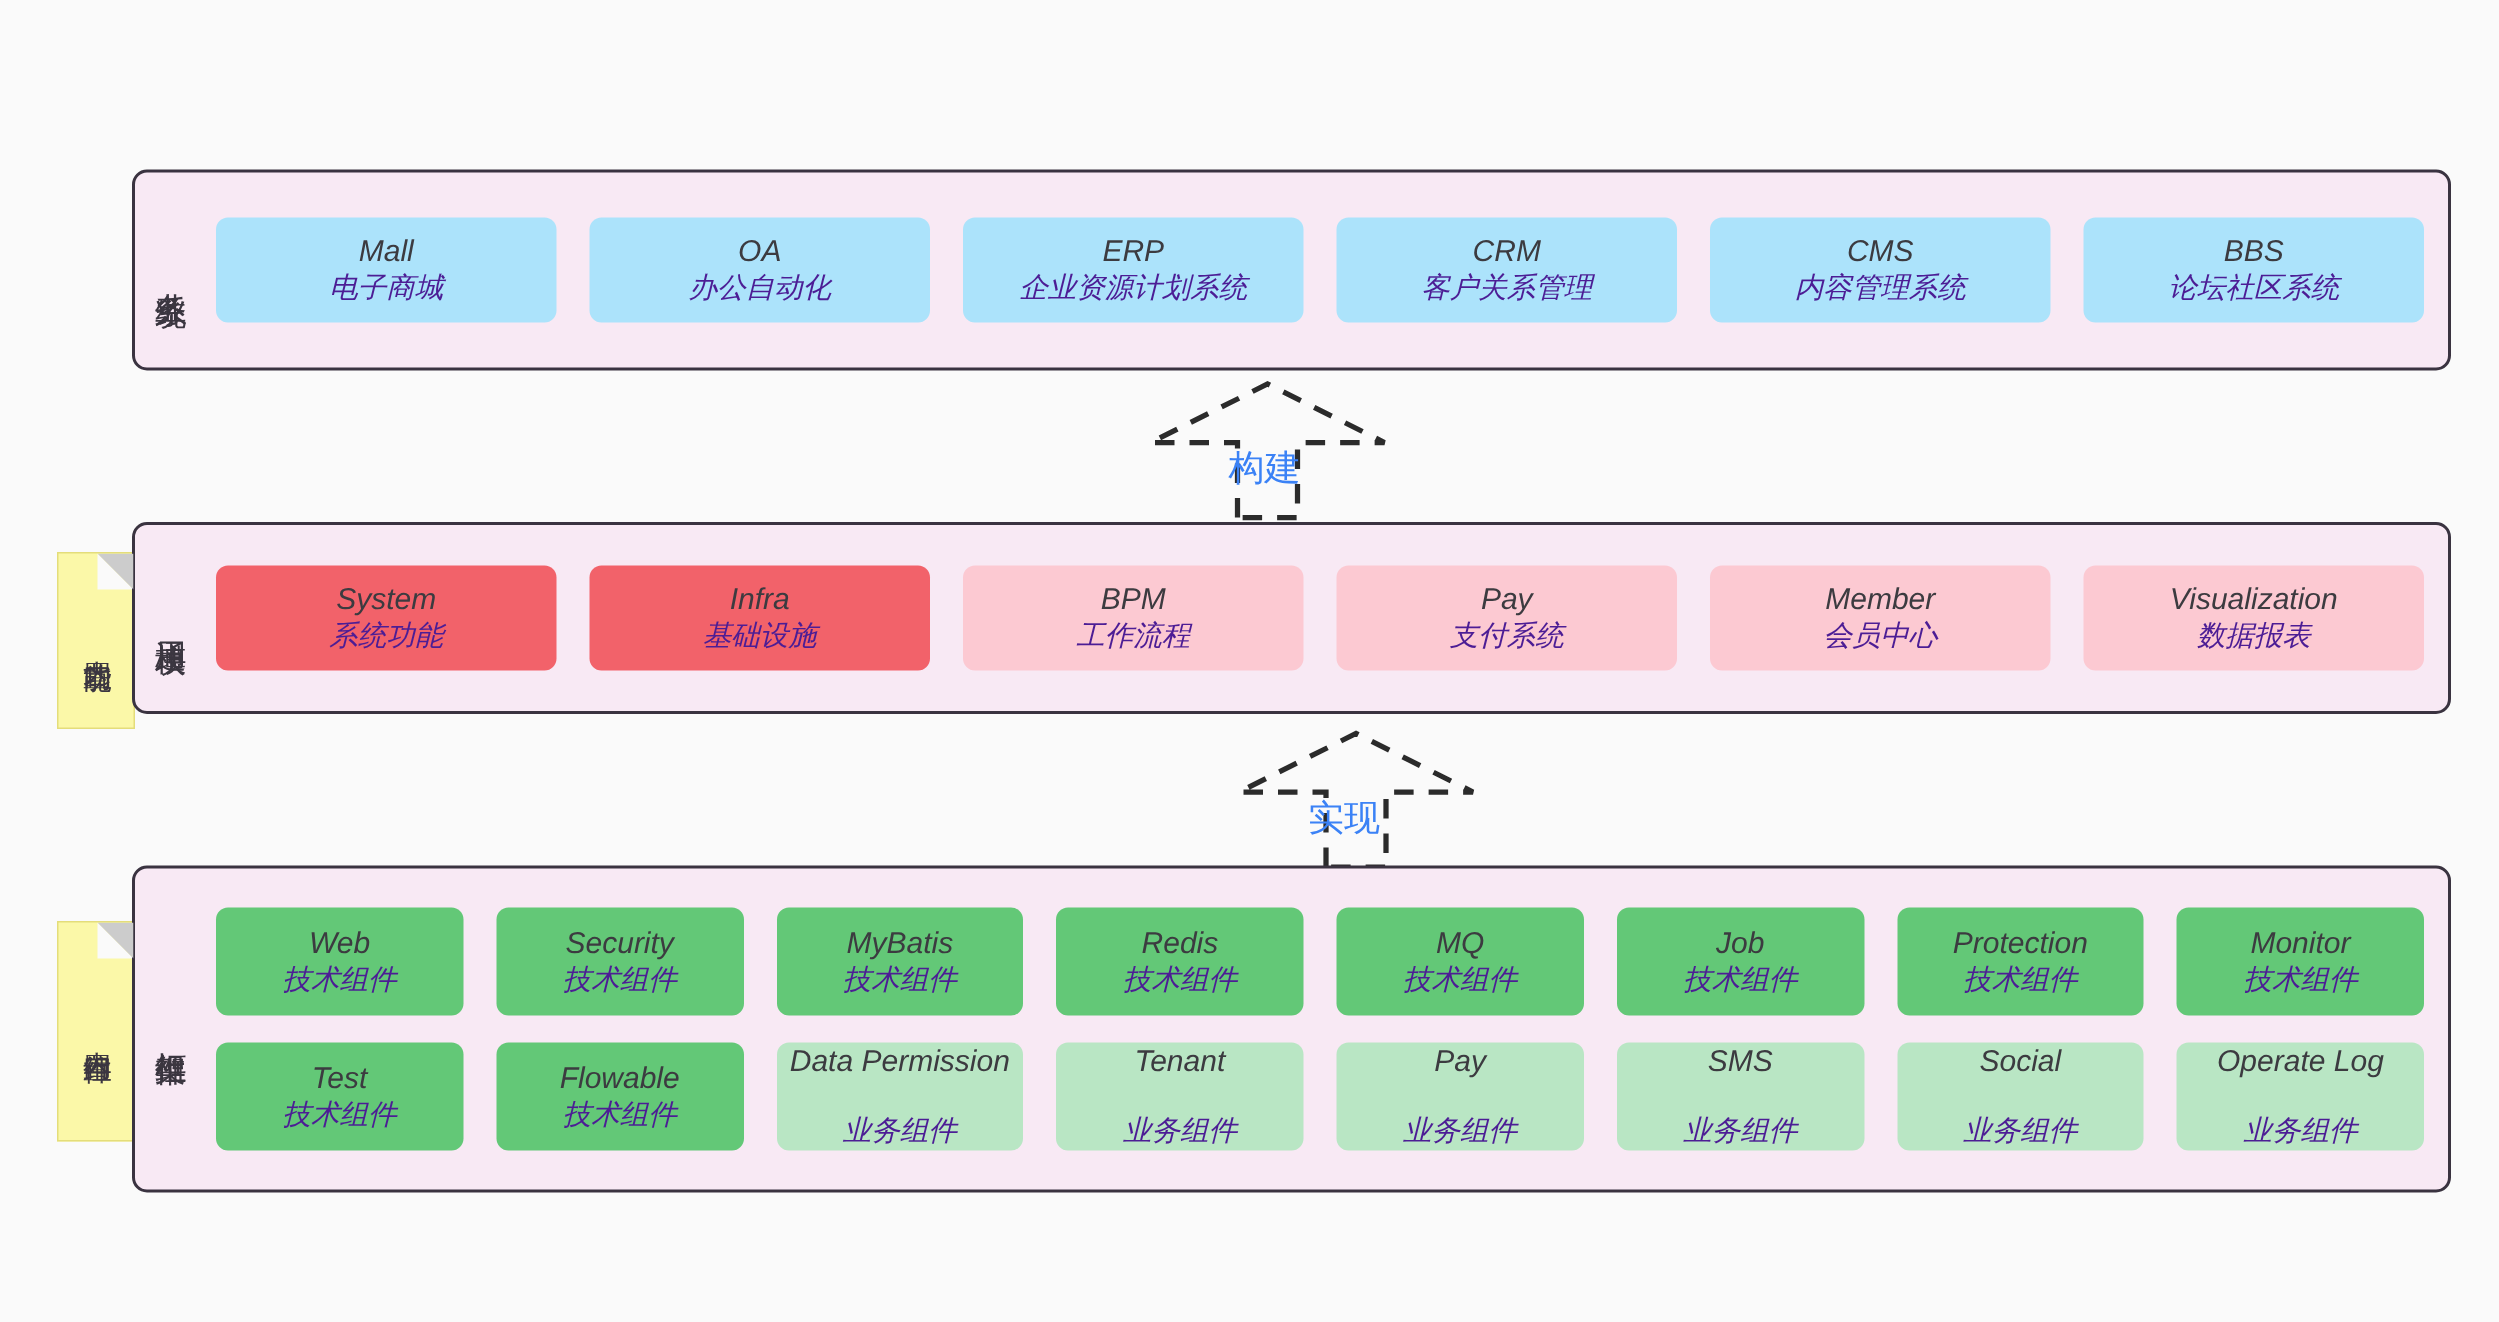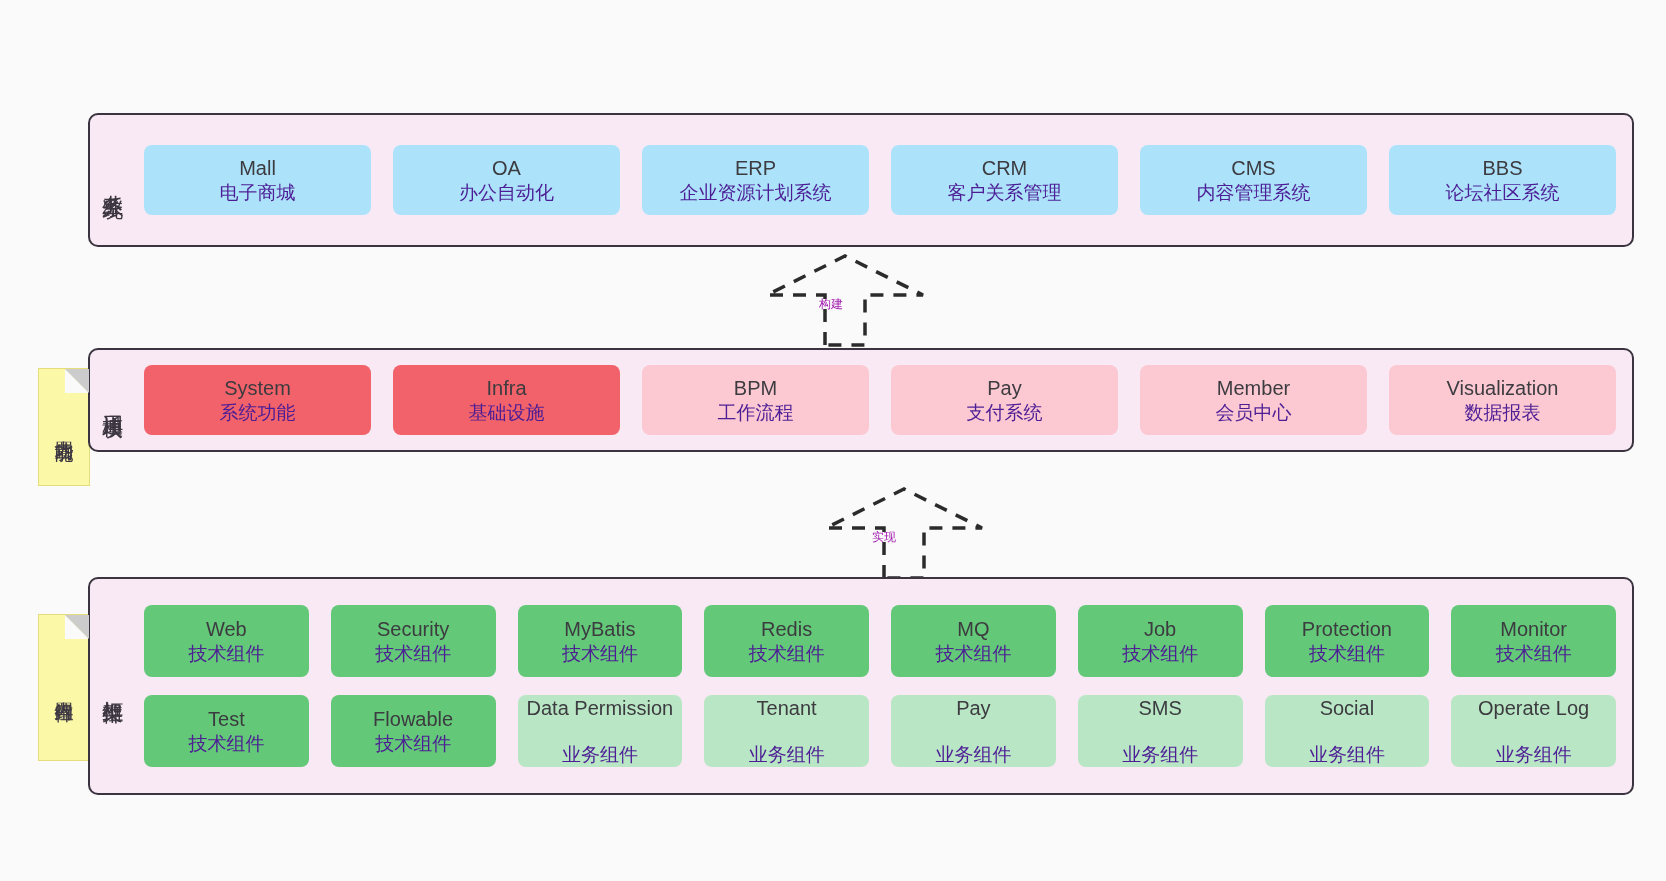--- a/index.html
+++ b/index.html
@@ -72,39 +72,40 @@
     flex: 1 1 0;
     box-sizing: border-box;
     border-radius: 8px;
     display: flex;
     flex-direction: column;
     align-items: center;
     justify-content: center;
     text-align: center;
     line-height: 1.30;
     padding: 4px 6px;
+    font-style: italic;
   }
   .card .en {
     font-size: 20px;
     color: #3c3b40;
   }
   .card .cn {
     font-size: 19px;
     color: #4c1d95;
   }
 
   .card.blue        { background: #ace3fb; }
   .card.red         { background: #f2626a; }
   .card.pink        { background: #fcc9d2; text-align: right; }
   .card.green       { background: #63c877; }
   .card.green-light { background: #b9e6c4; gap: 22px; }
 
   
   #layer-business { left: 88px;  top: 113px; width: 1546px; height: 134px; }
-  #layer-common   { left: 88px;  top: 348px; width: 1546px; height: 104px; }
+  #layer-common   { left: 88px;  top: 348px; width: 1546px; height: 128px; }
   #layer-frame    { left: 88px;  top: 577px; width: 1546px; height: 218px; }
 
   #layer-business .card { height: 70px; }
   #layer-common   .card { height: 70px; }
   #layer-frame    .card { height: 72px; }
 
   
   .note {
     position: absolute;
     background: #fbf8a8;
@@ -150,22 +151,22 @@
     width: 180px;
     height: 100px;
   }
   #arrow-build  { left: 755px; top: 250px; }
   #arrow-impl   { left: 814px; top: 483px; }
 
   .arrow-wrap svg { display: block; }
 
   .arrow-label {
     position: absolute;
-    font-size: 12px;
-    color: #a21caf;
+    font-size: 24px;
+    color: #3b82f6;
     background: transparent;
     white-space: nowrap;
     user-select: none;
   }
   #arrow-build .arrow-label { left: 64px; top: 46px; }
   #arrow-impl  .arrow-label { left: 58px; top: 46px; }
 </style>
 </head>
 <body>
 

